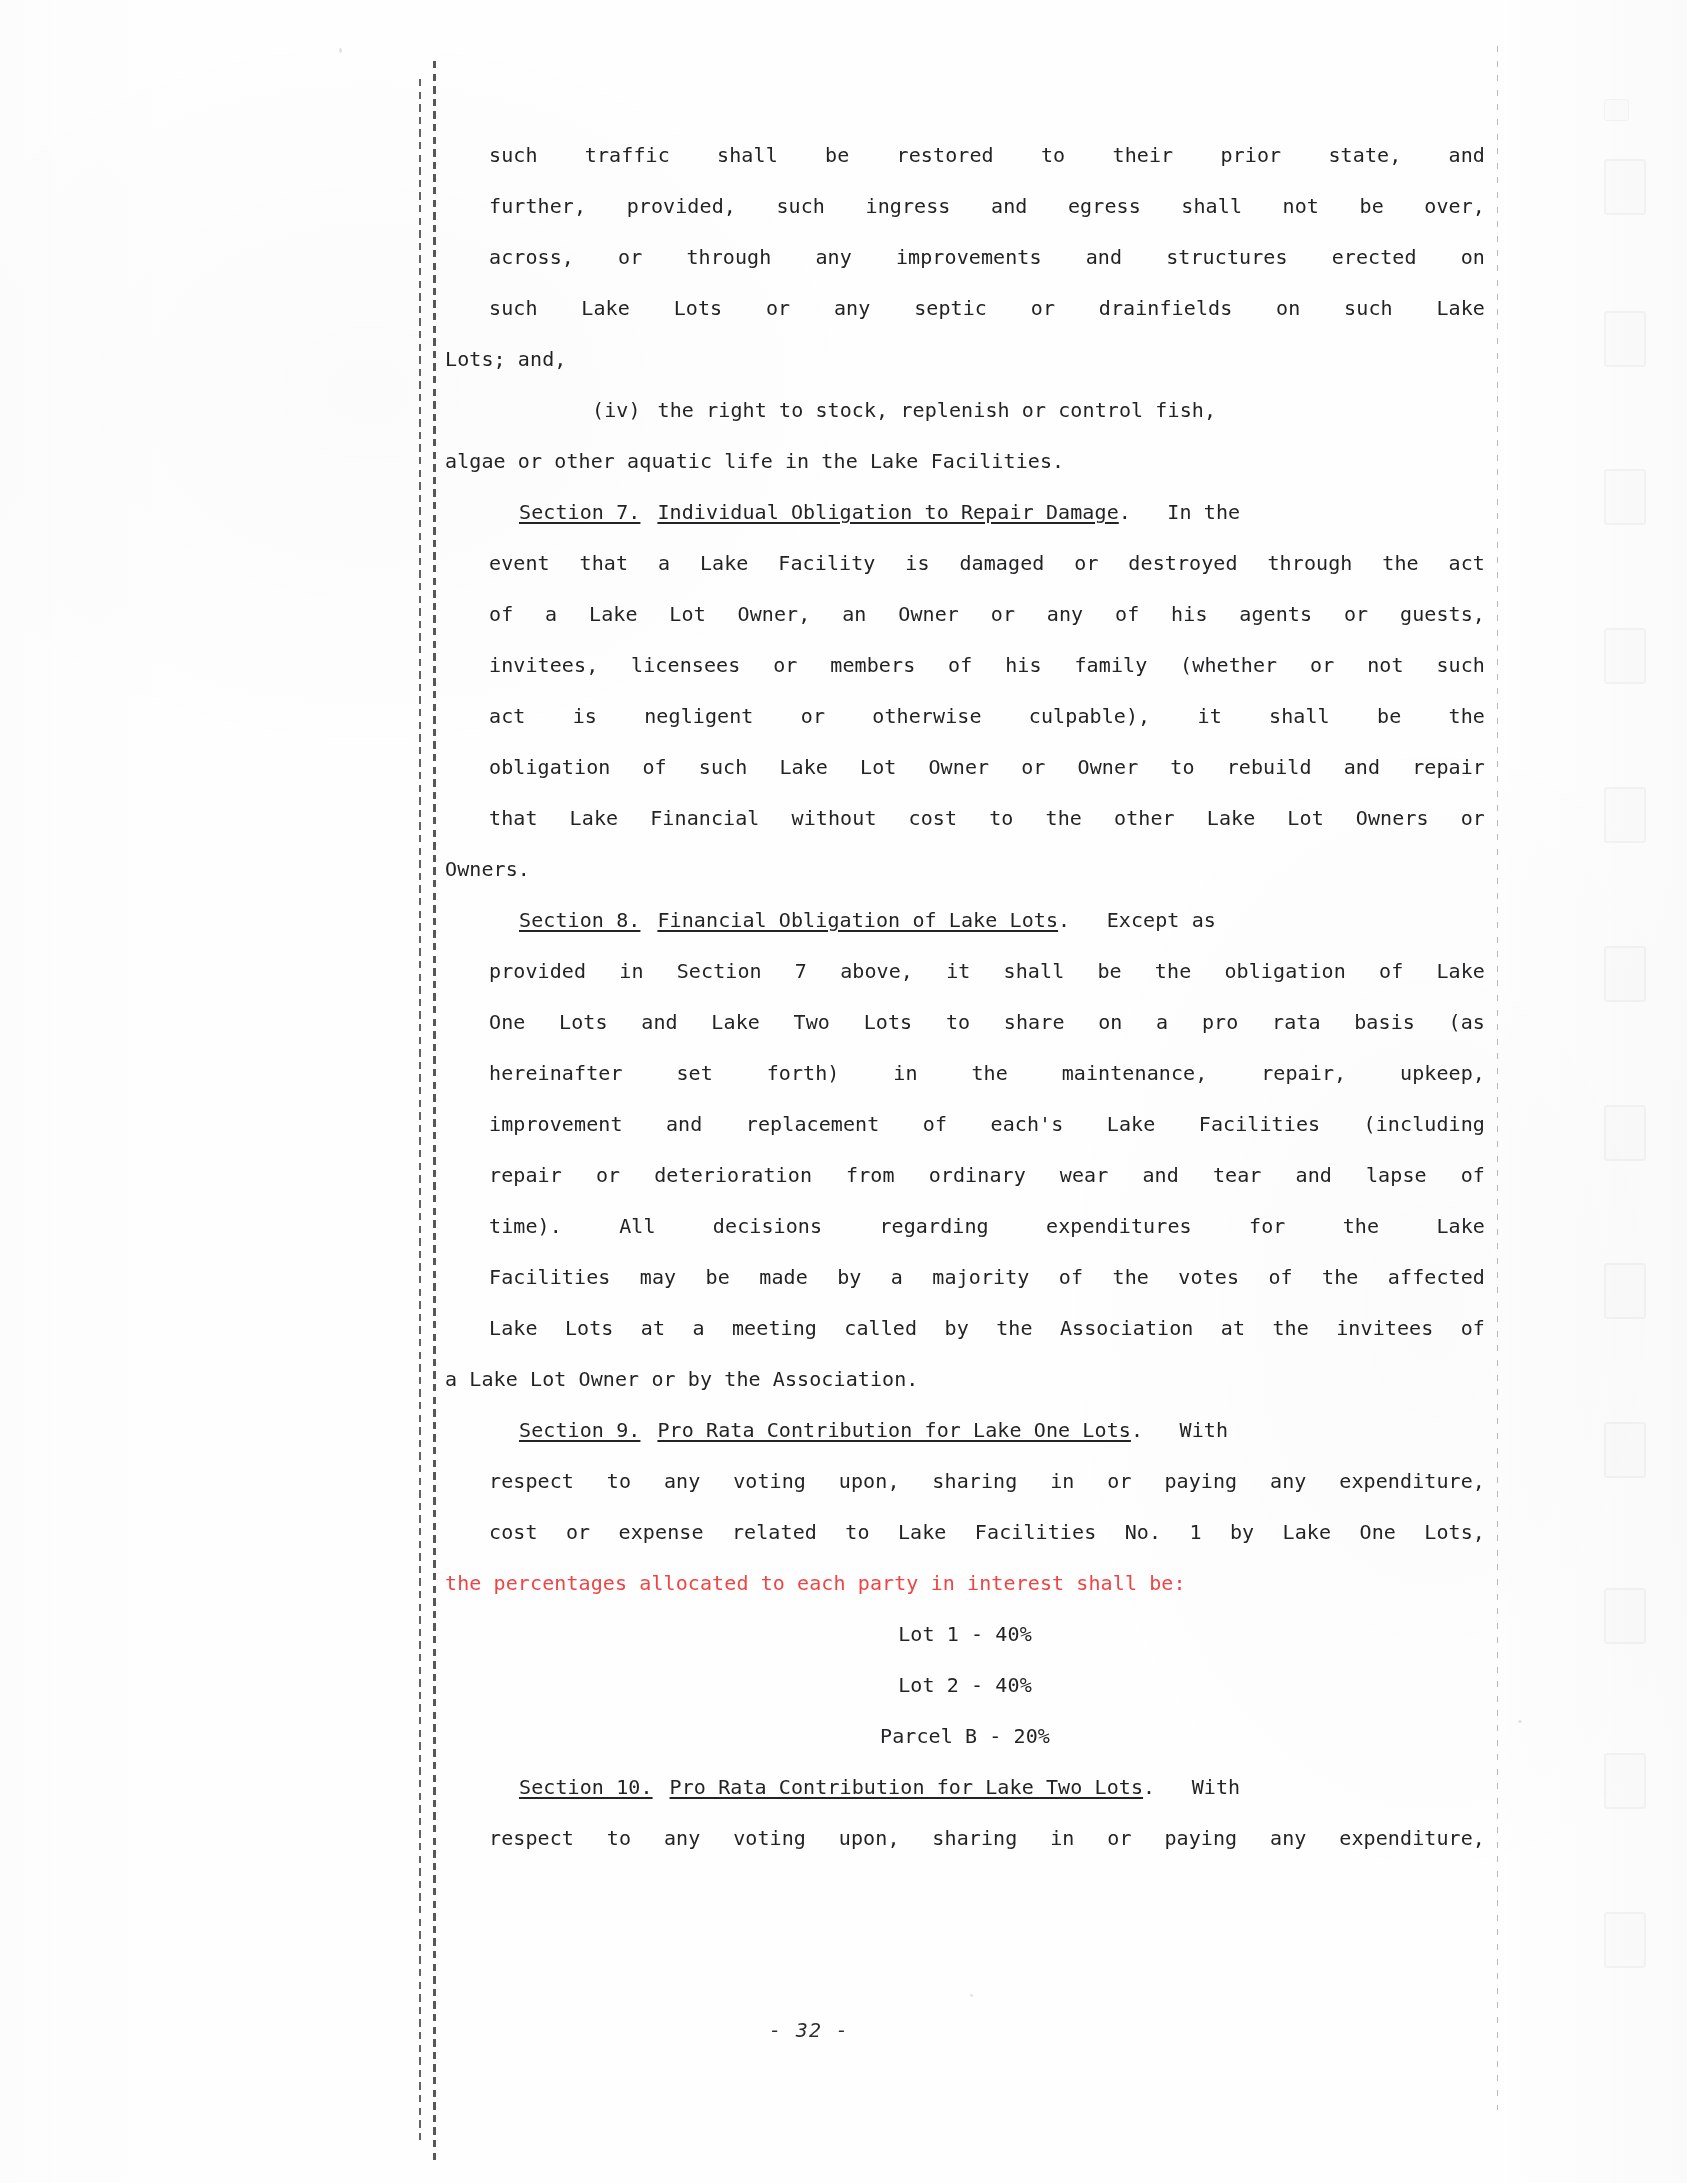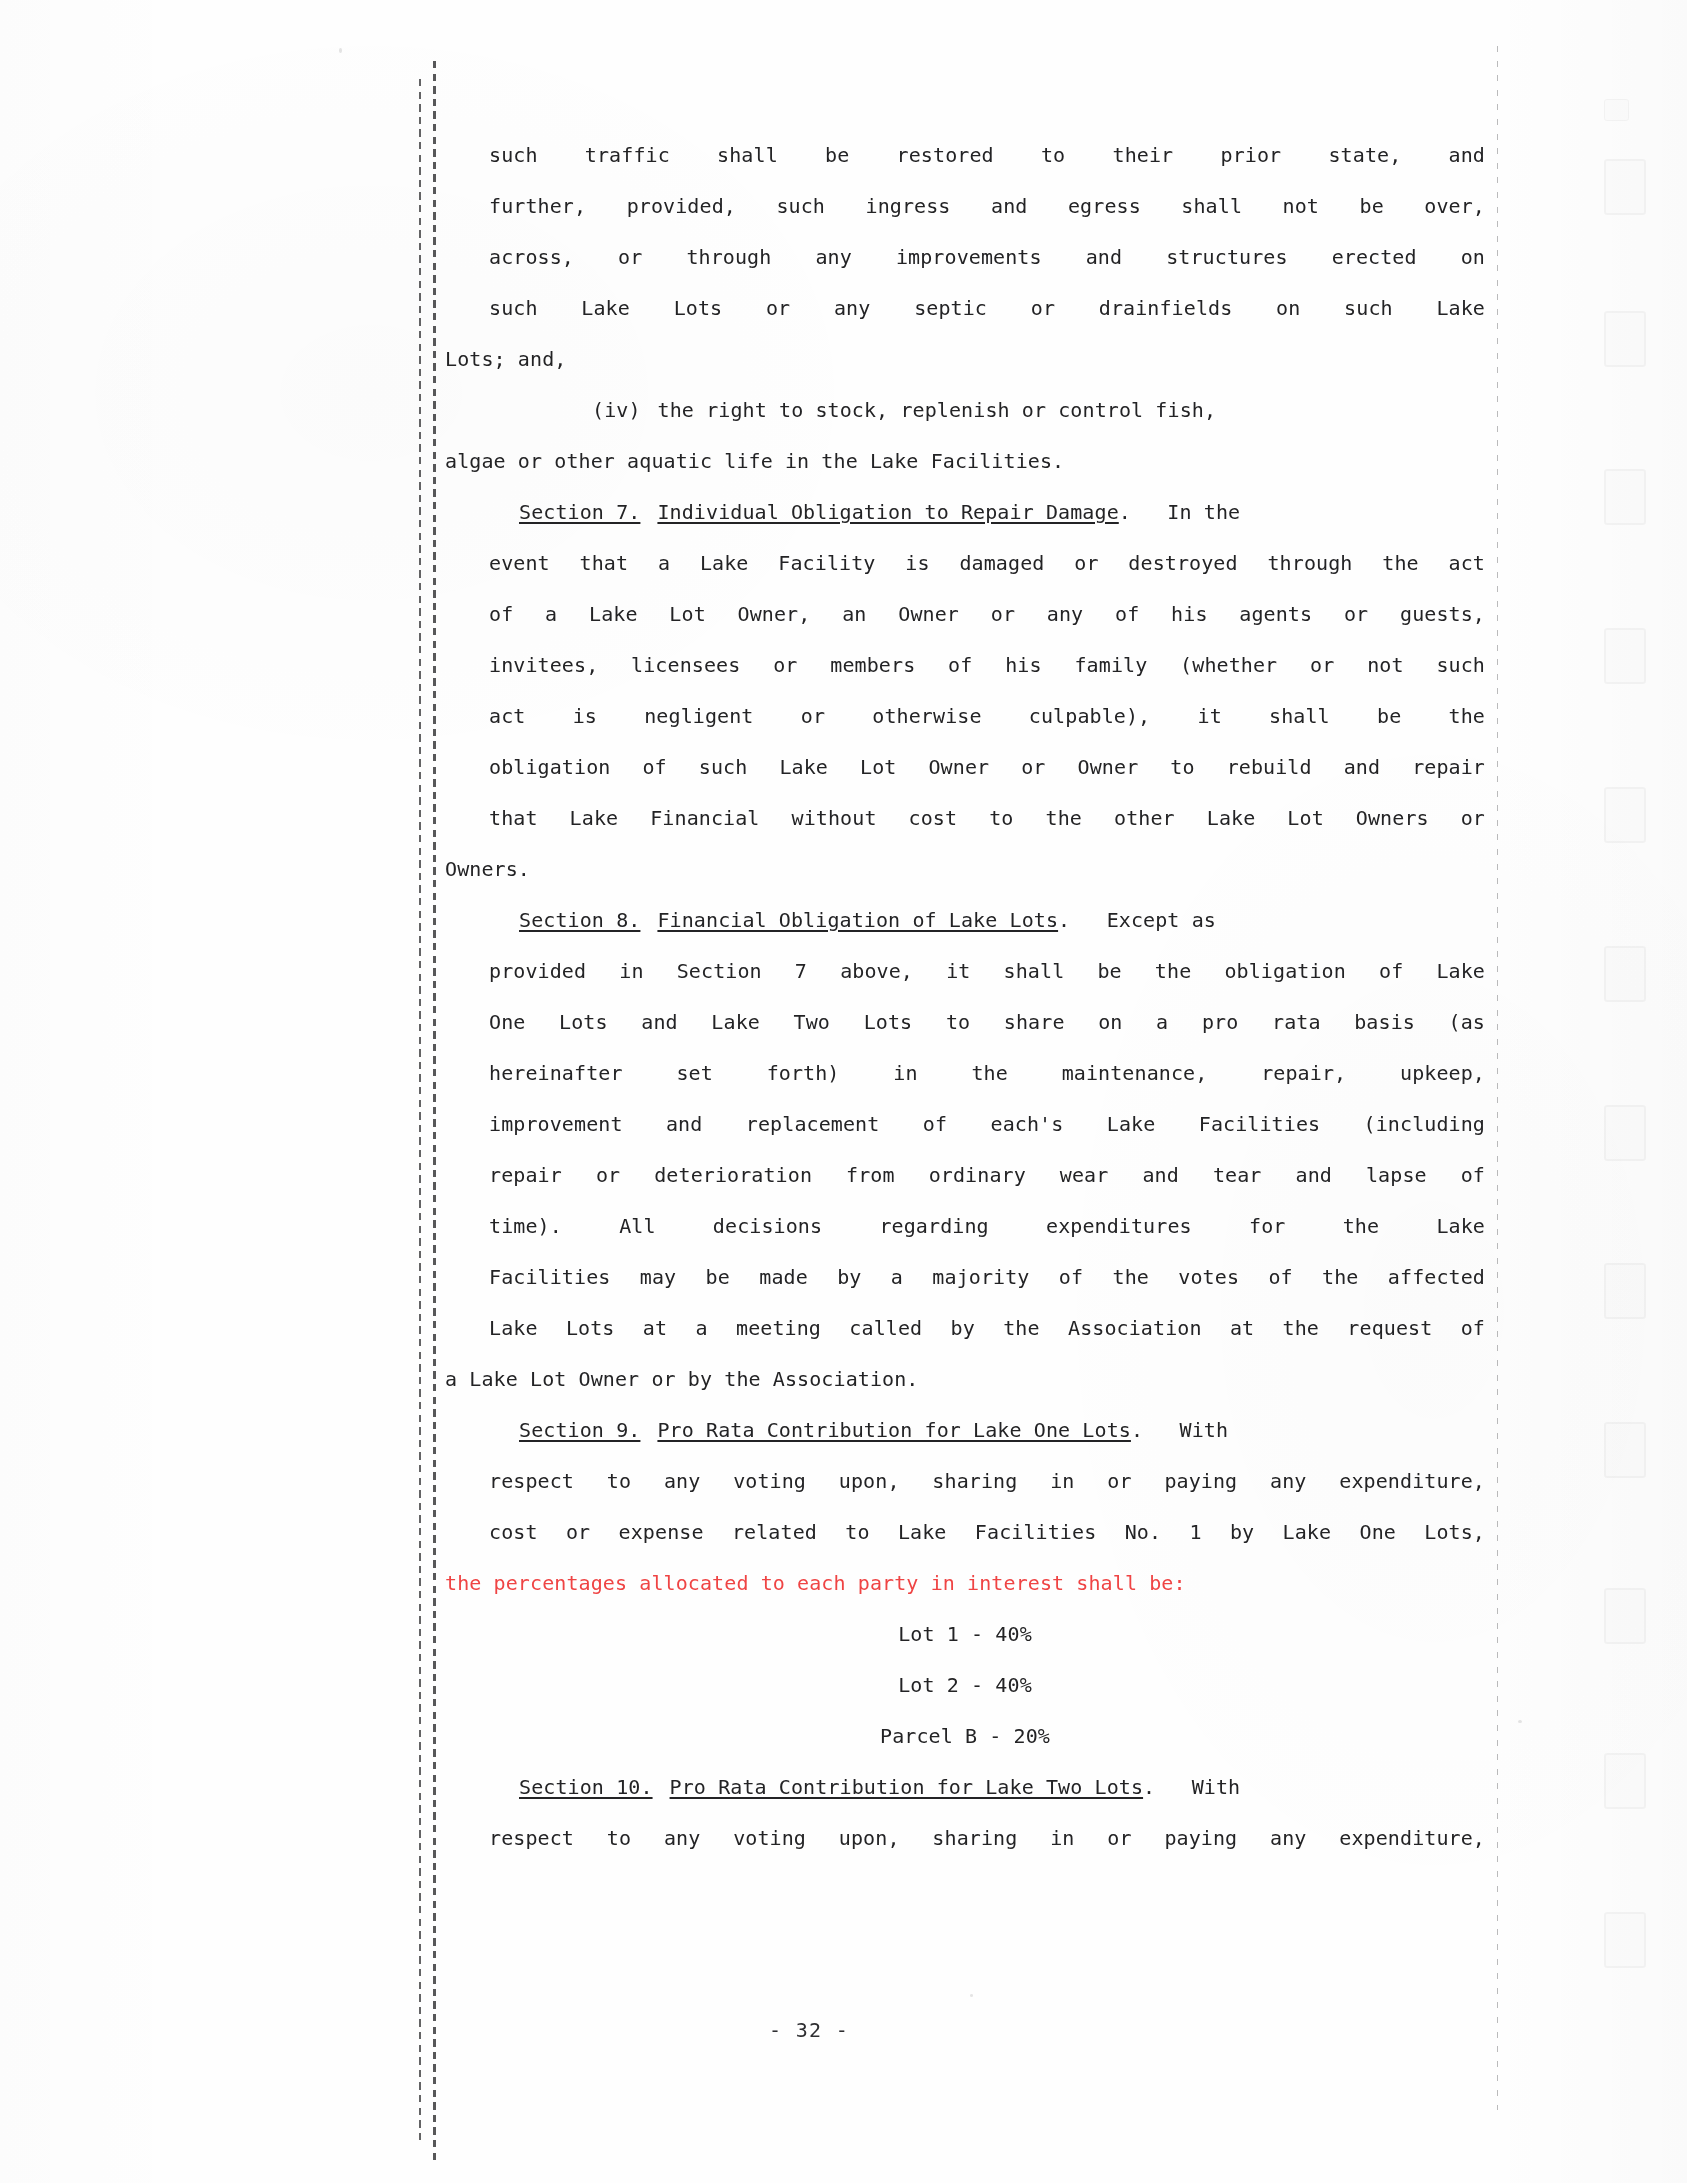--- a/index.html
+++ b/index.html
@@ -118,20 +118,21 @@
   .pagenum {
     position: absolute;
     left: 0;
     top: 2018px;
     width: 1618px;
     text-align: center;
     color: #2e2e31;
     font-size: 20px;
     letter-spacing: 1.3px;
     font-family: "DejaVu Sans Mono", "Liberation Mono", monospace;
+    font-style: italic;
   }
 
   
   .speck { position: absolute; background: rgba(0,0,0,0.10); border-radius: 50%; pointer-events: none; }
 </style>
 </head>
 <body>
 
 <div id="page">
 
@@ -183,21 +184,21 @@
     <span class="line heavy">Owners.</span>
 
     <span class="line heavy"><span class="ind-para u">Section 8.</span><span style="padding-left:17px;"></span><span class="u">Financial Obligation of Lake Lots</span><span>.   Except as</span></span>
     <span class="line just heavy">provided  in  Section  7  above,  it  shall  be  the  obligation  of  Lake</span>
     <span class="line just heavy">One  Lots  and  Lake  Two  Lots  to  share  on  a  pro  rata  basis  (as</span>
     <span class="line just heavy">hereinafter   set   forth)   in   the   maintenance,   repair,   upkeep,</span>
     <span class="line just heavy">improvement and replacement of each's Lake Facilities (including</span>
     <span class="line just heavy">repair  or  deterioration  from  ordinary  wear  and  tear  and  lapse  of</span>
     <span class="line just heavy">time).     All   decisions   regarding   expenditures   for   the   Lake</span>
     <span class="line just heavy">Facilities may be made by a majority of the votes of the affected</span>
-    <span class="line just heavy">Lake Lots at a meeting called by the Association at the request of</span>
+    <span class="line just heavy">Lake Lots at a meeting called by the Association at the invitees of</span>
     <span class="line heavy">a Lake Lot Owner or by the Association.</span>
 
     <span class="line heavy"><span class="ind-para u">Section 9.</span><span style="padding-left:17px;"></span><span class="u">Pro Rata Contribution for Lake One Lots</span><span>.   With</span></span>
     <span class="line just heavy">respect to any voting upon, sharing in or paying any expenditure,</span>
     <span class="line just heavy">cost or expense related to Lake Facilities No. 1 by Lake One Lots,</span>
     <span class="line lite">the percentages allocated to each party in interest shall be:</span>
 
     <span class="line ctr heavy">Lot 1 - 40%</span>
     <span class="line ctr heavy">Lot 2 - 40%</span>
     <span class="line ctr heavy">Parcel B - 20%</span>

